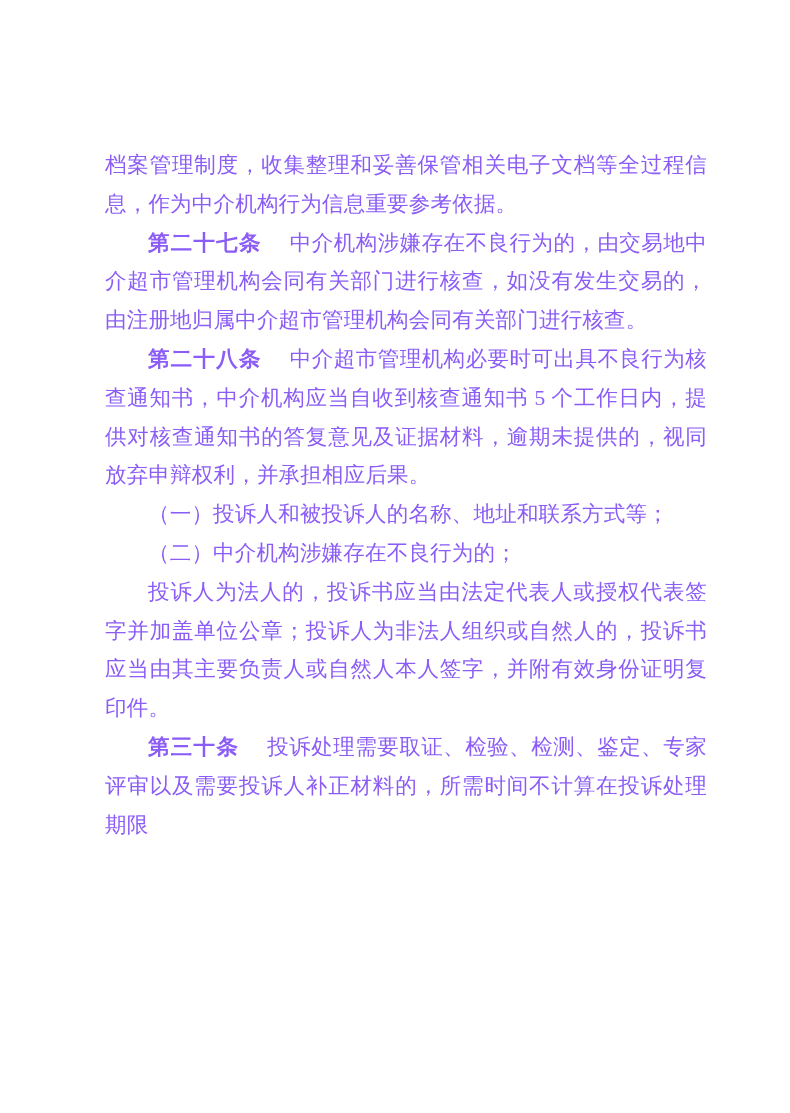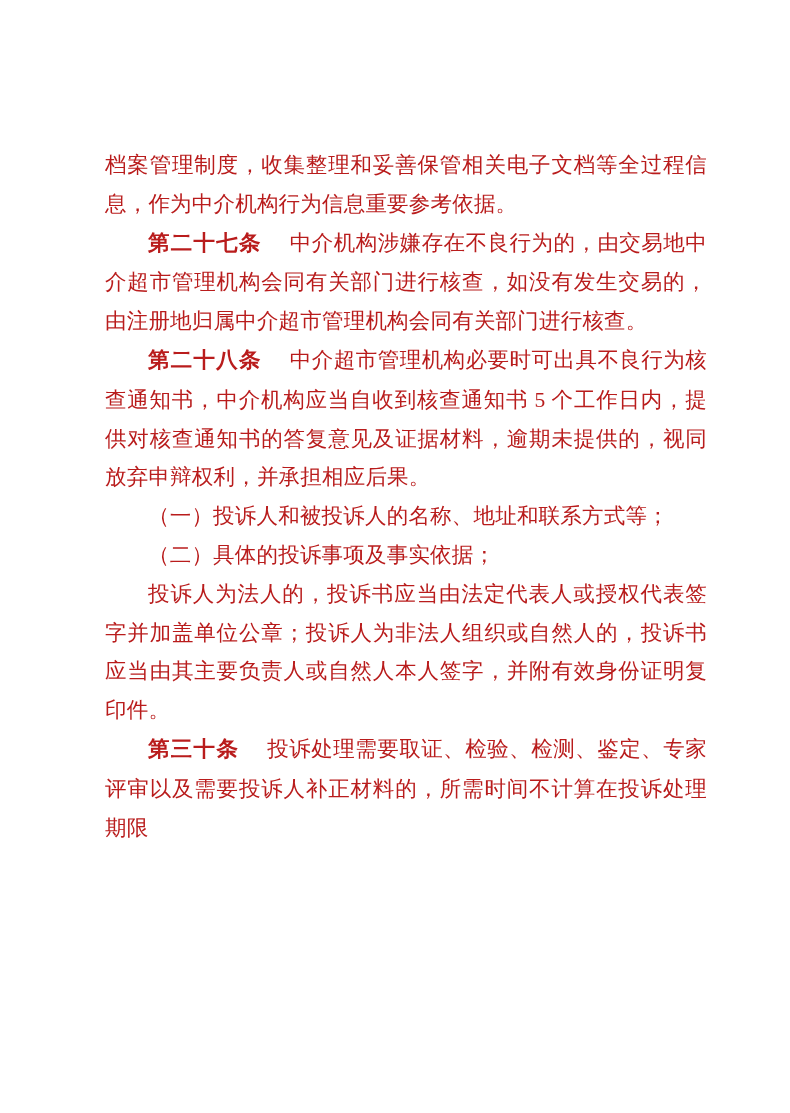--- a/index.html
+++ b/index.html
@@ -13,27 +13,27 @@
     overflow: hidden;
   }
   .content {
     position: absolute;
     top: 146px;
     left: 105px;
     width: 602px;
     font-family: "Liberation Serif", "DejaVu Serif", serif;
     font-size: 21.5px;
     line-height: 38.8px;
-    color: #b91c1c;
+    color: #8b5cf6;
     text-align: justify;
   }
   p.para { margin: 0; }
   p.para.indent { text-indent: 2em; }
   .lead {
-    font-family: Liberation Mono, monospace;
+    font-family: Liberation Serif, serif;
     font-weight: 700;
     margin-right: 1.3em;
     letter-spacing: 1px;
   }
   .lead:empty { display: none; margin: 0; }
   .body-text { letter-spacing: 0.2px; }
 </style>
 </head>
 <body>
 
@@ -42,21 +42,21 @@
 
     <p class="para"><span class="body-text">档案管理制度，收集整理和妥善保管相关电子文档等全过程信息，作为中介机构行为信息重要参考依据。</span></p>
 
     <p class="para indent"><b class="lead">第二十七条</b><span class="body-text">中介机构涉嫌存在不良行为的，由交易地中介超市管理机构会同有关部门进行核查，如没有发生交易的，由注册地归属中介超市管理机构会同有关部门进行核查。</span></p>
 
     <p class="para indent"><b class="lead">第二十八条</b><span class="body-text">中介超市管理机构必要时可出具不良行为核查通知书，中介机构应当自收到核查通知书 5 个工作日内，提供对核查通知书的答复意见及证据材料，逾期未提供的，视同放弃申辩权利，并承担相应后果。</span></p>
 
 
     <p class="para indent"><span class="body-text">（一）投诉人和被投诉人的名称、地址和联系方式等；</span></p>
 
-    <p class="para indent"><span class="body-text">（二）具体的投诉事项及事实依据；</span></p>
+    <p class="para indent"><span class="body-text">（二）中介机构涉嫌存在不良行为的；</span></p>
 
 
 
     <p class="para indent"><span class="body-text">投诉人为法人的，投诉书应当由法定代表人或授权代表签字并加盖单位公章；投诉人为非法人组织或自然人的，投诉书应当由其主要负责人或自然人本人签字，并附有效身份证明复印件。</span></p>
 
     <p class="para indent"><b class="lead">第三十条</b><span class="body-text">投诉处理需要取证、检验、检测、鉴定、专家评审以及需要投诉人补正材料的，所需时间不计算在投诉处理期限</span></p>
 
   </div>
 </div>
 

